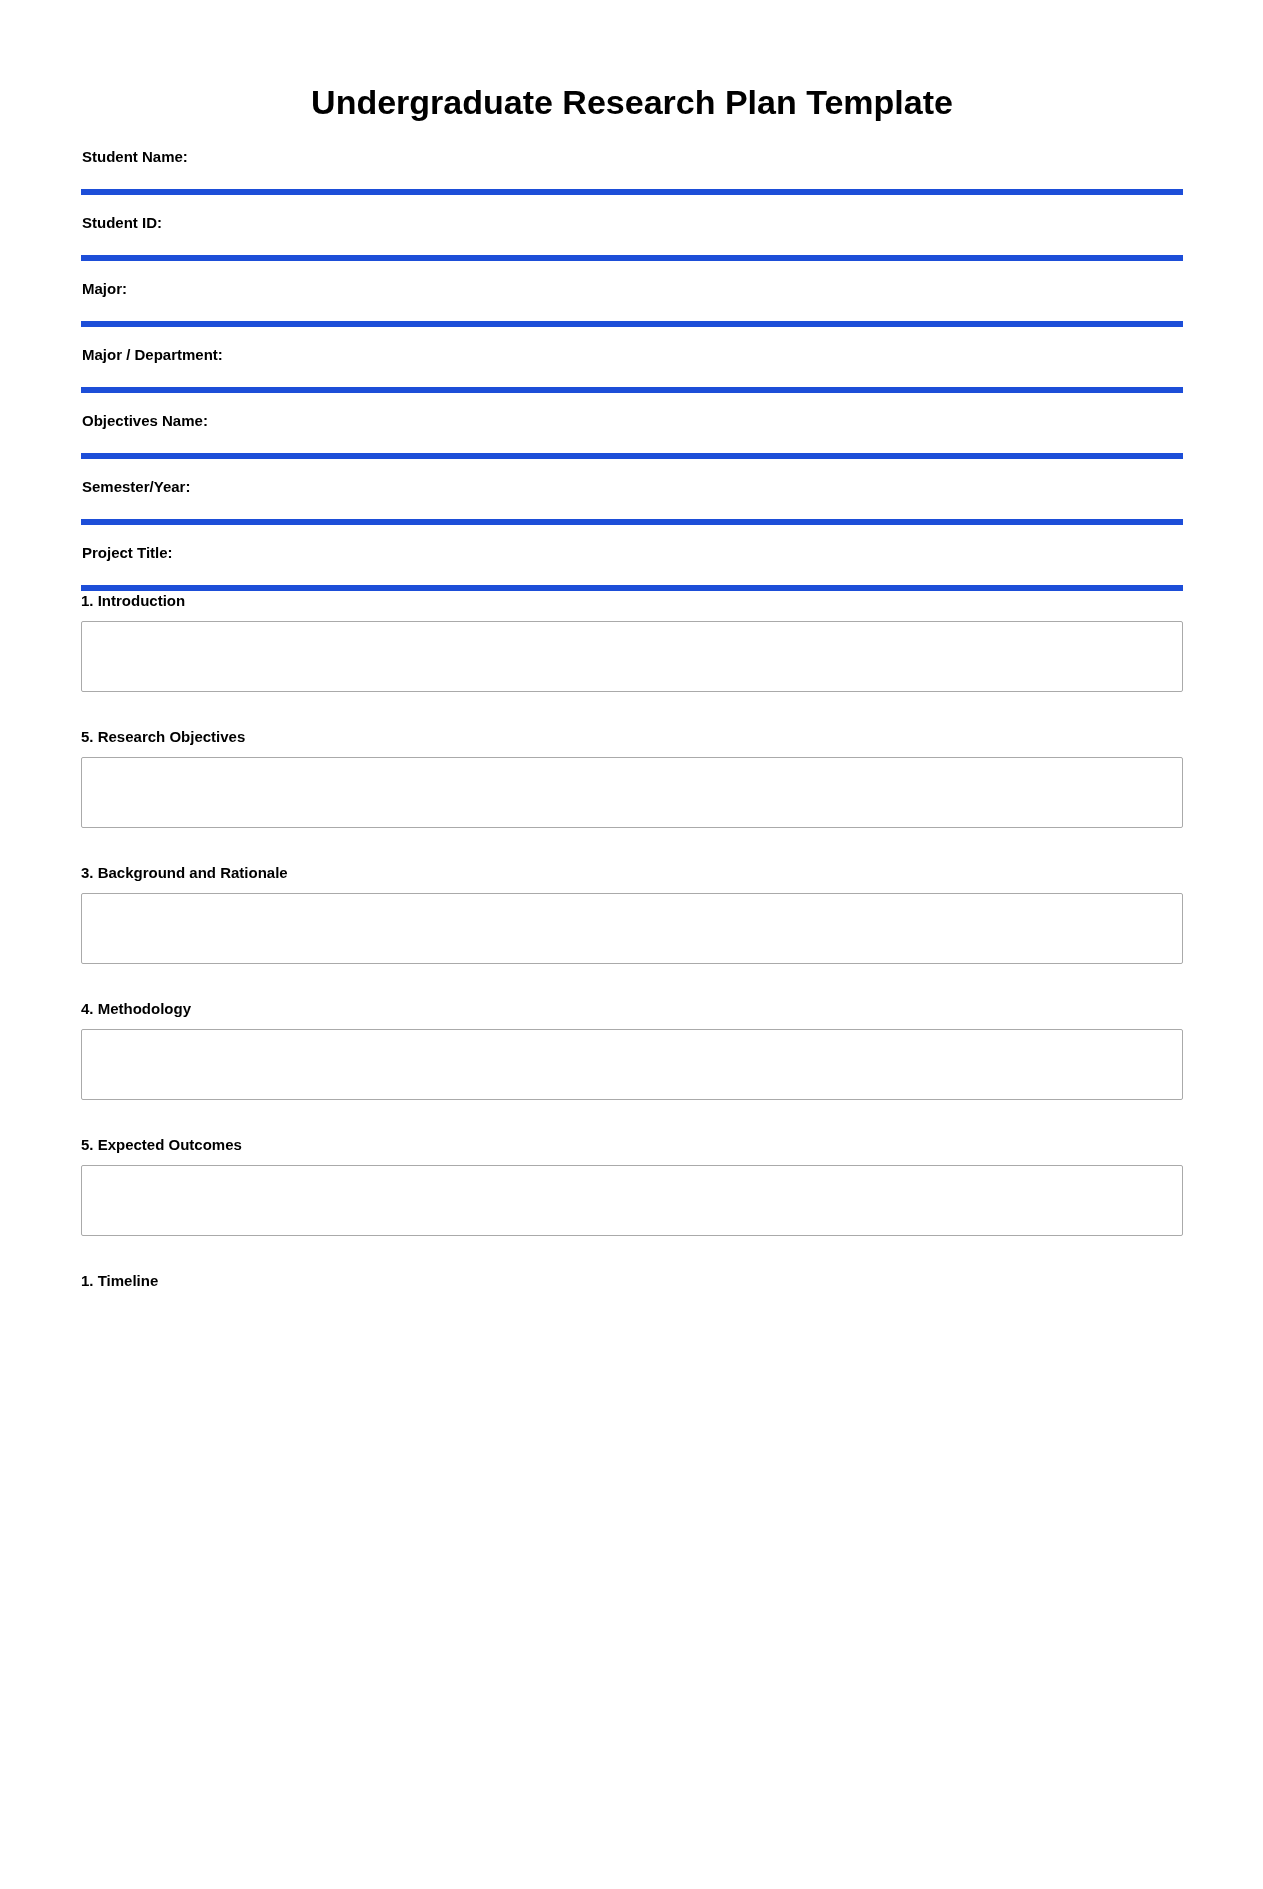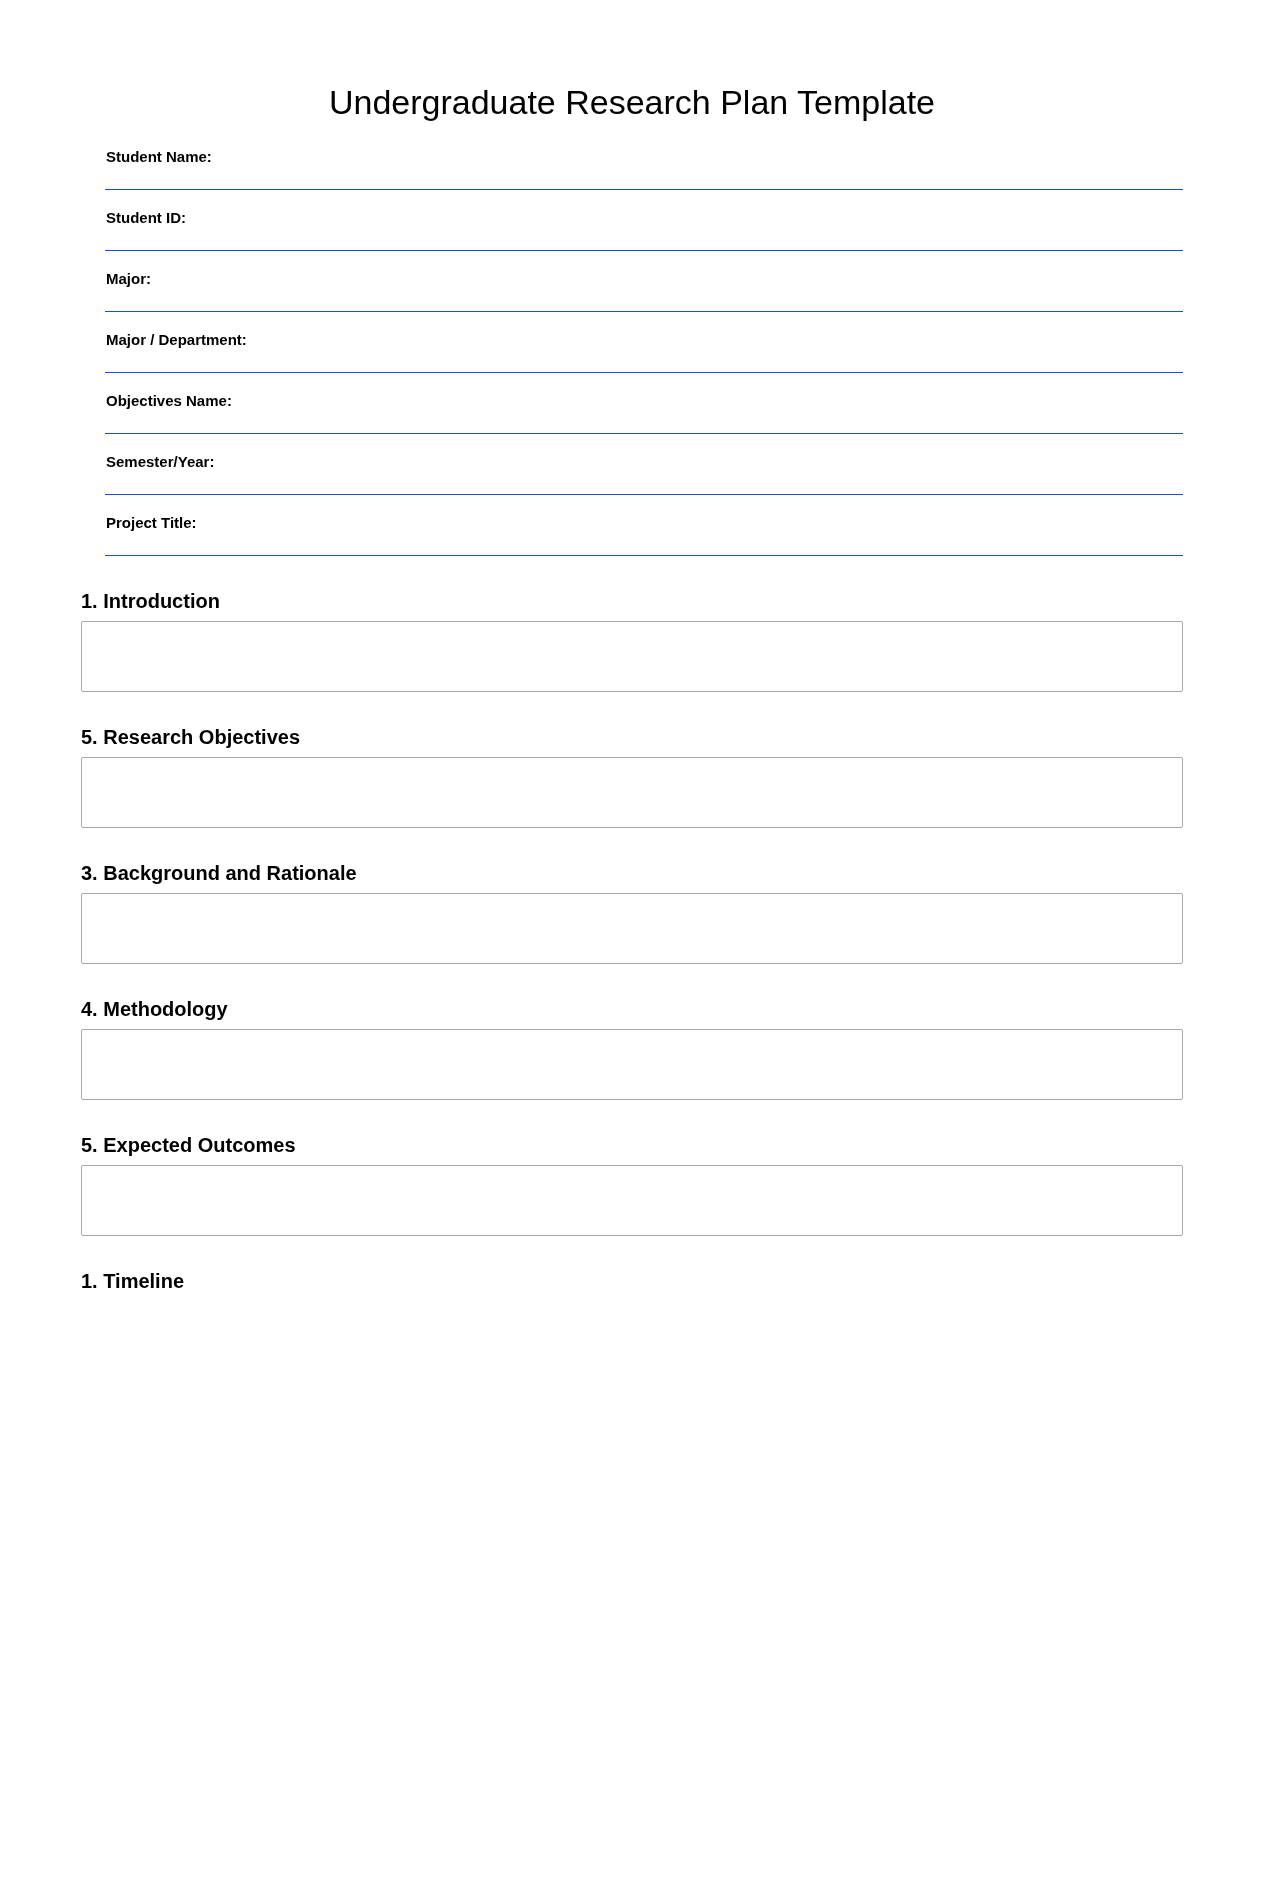--- a/index.html
+++ b/index.html
@@ -21,36 +21,35 @@
       top: 0;
       width: 1102px;
     }
     .title {
       position: absolute;
       top: 82px;
       left: 0;
       width: 1102px;
       text-align: center;
       font-size: 34px;
-      font-weight: normal;
+      font-weight: bold;
       line-height: 40px;
       margin: 0;
     }
     .fields {
       position: absolute;
       top: 129px;
       left: 0;
       width: 1102px;
     }
     .field {
       height: 60px;
-      border-bottom: 1px solid #1d4ed8;
+      border-bottom: 6px solid #1d4ed8;
       position: relative;
       box-sizing: content-box;
-      margin-left: 24px;
     }
     .field-label {
       position: absolute;
       left: 1px;
       top: 19px;
       font-size: 15px;
       font-weight: bold;
       line-height: 18px;
     }
     .field-input {
@@ -65,21 +64,21 @@
       font-family: "Liberation Sans", sans-serif;
       font-size: 15px;
     }
     .section {
       position: absolute;
       left: 0;
       width: 1102px;
     }
     .section-heading {
       margin: 0;
-      font-size: 20px;
+      font-size: 15px;
       font-weight: bold;
       line-height: 24px;
       position: absolute;
       left: 0;
       top: 0;
     }
     .section-box {
       position: absolute;
       left: 0;
       top: 32px;

